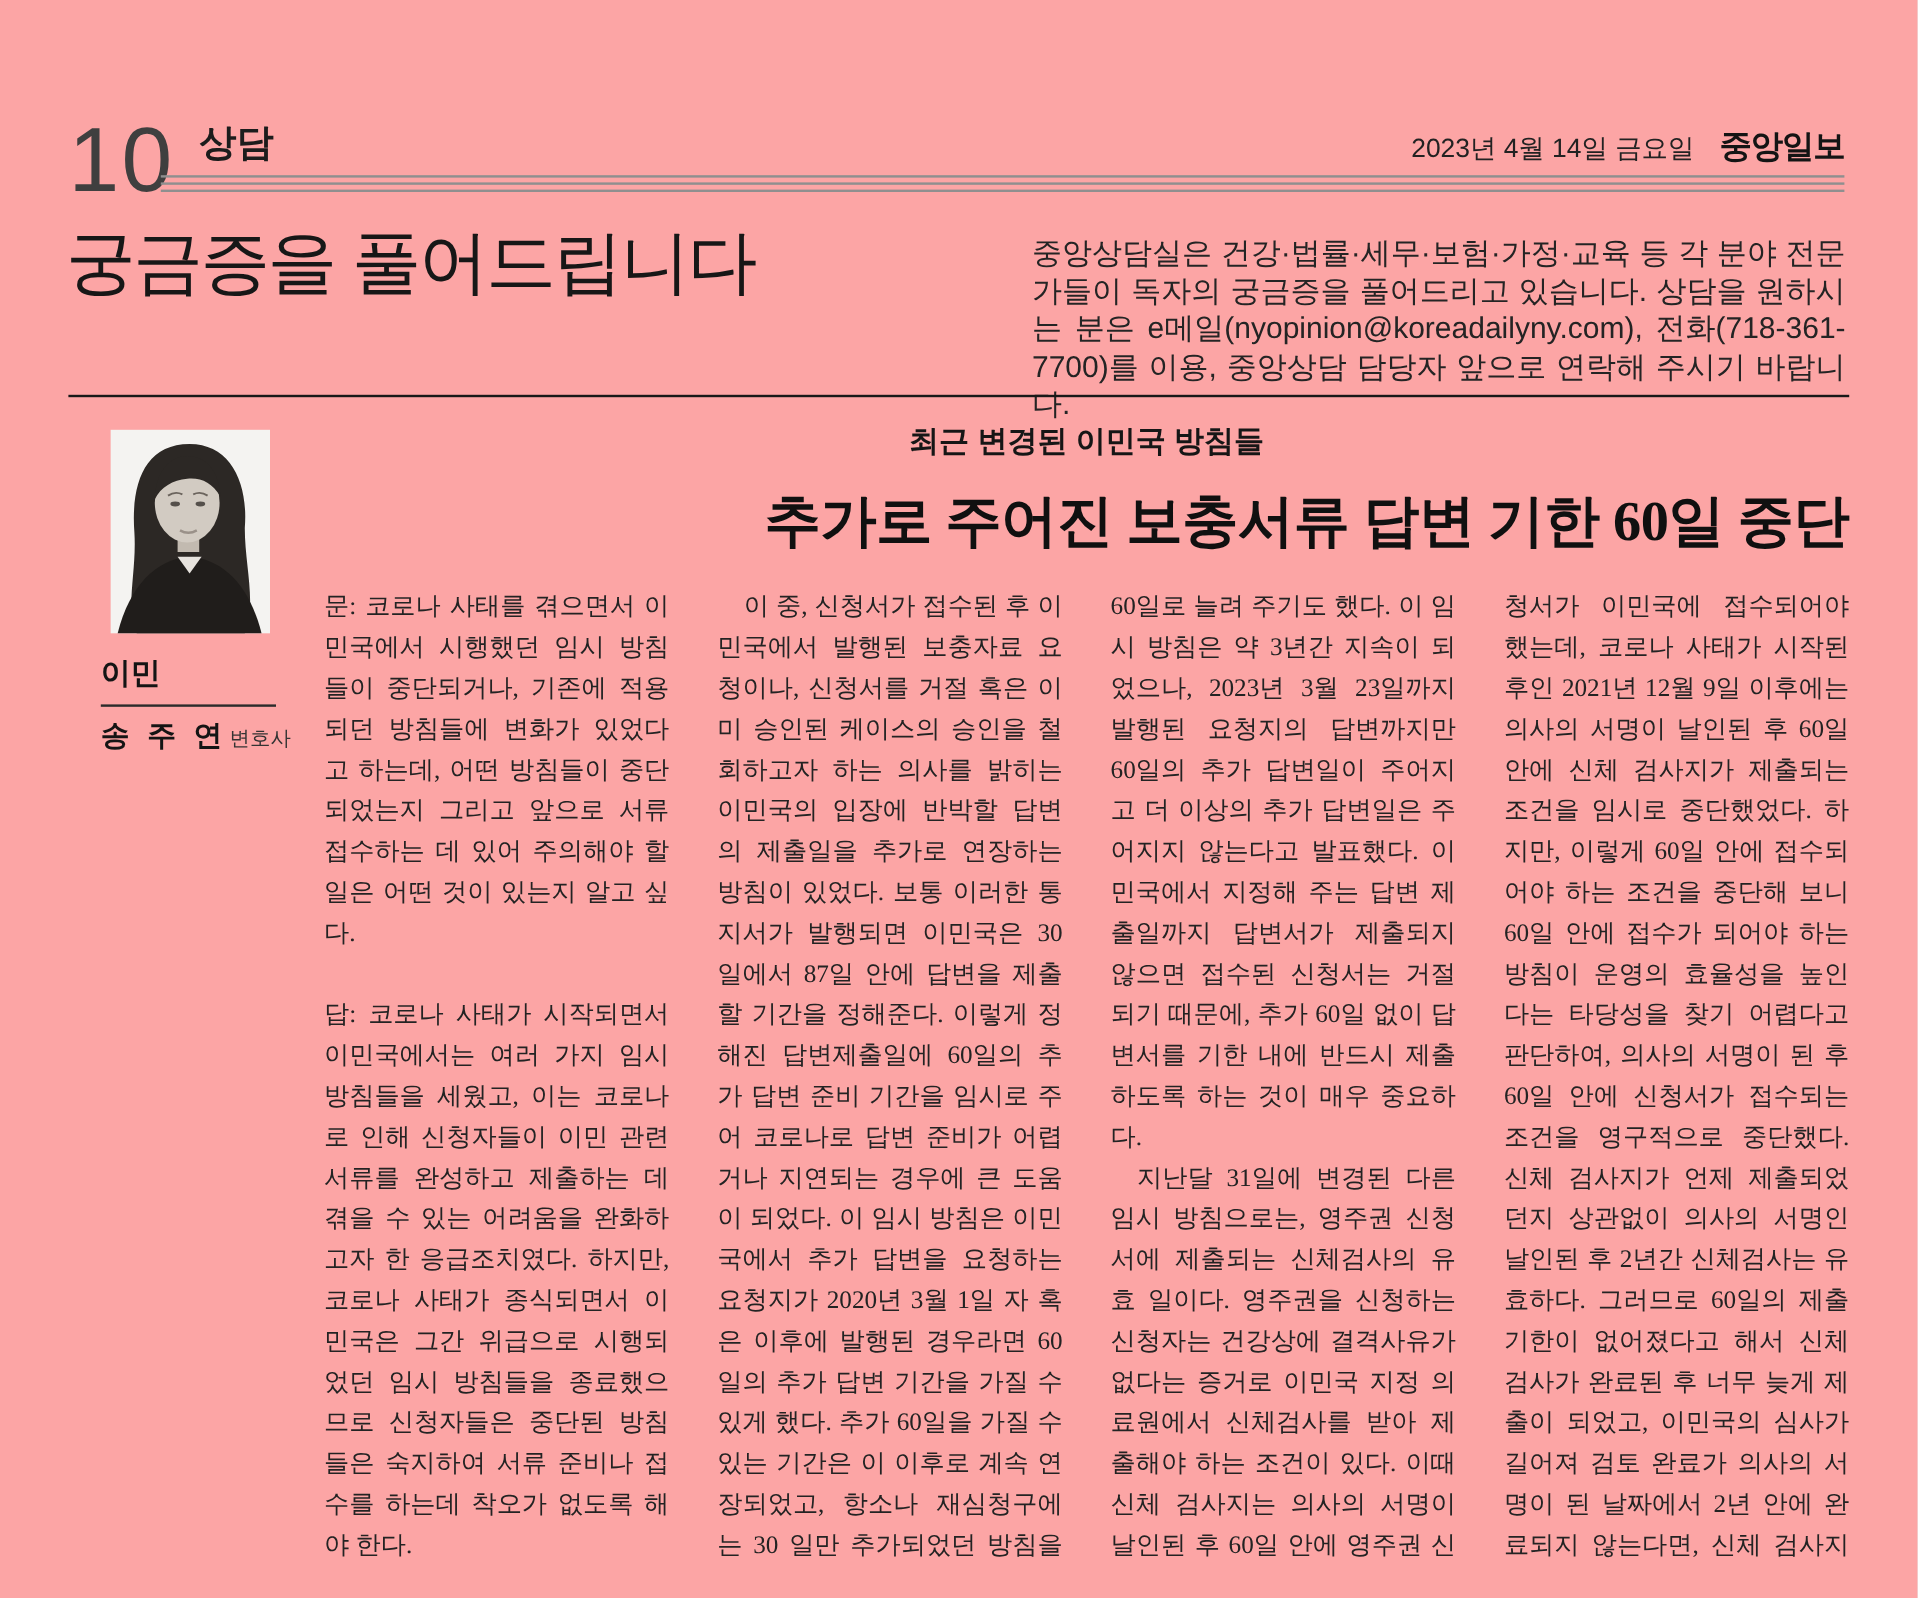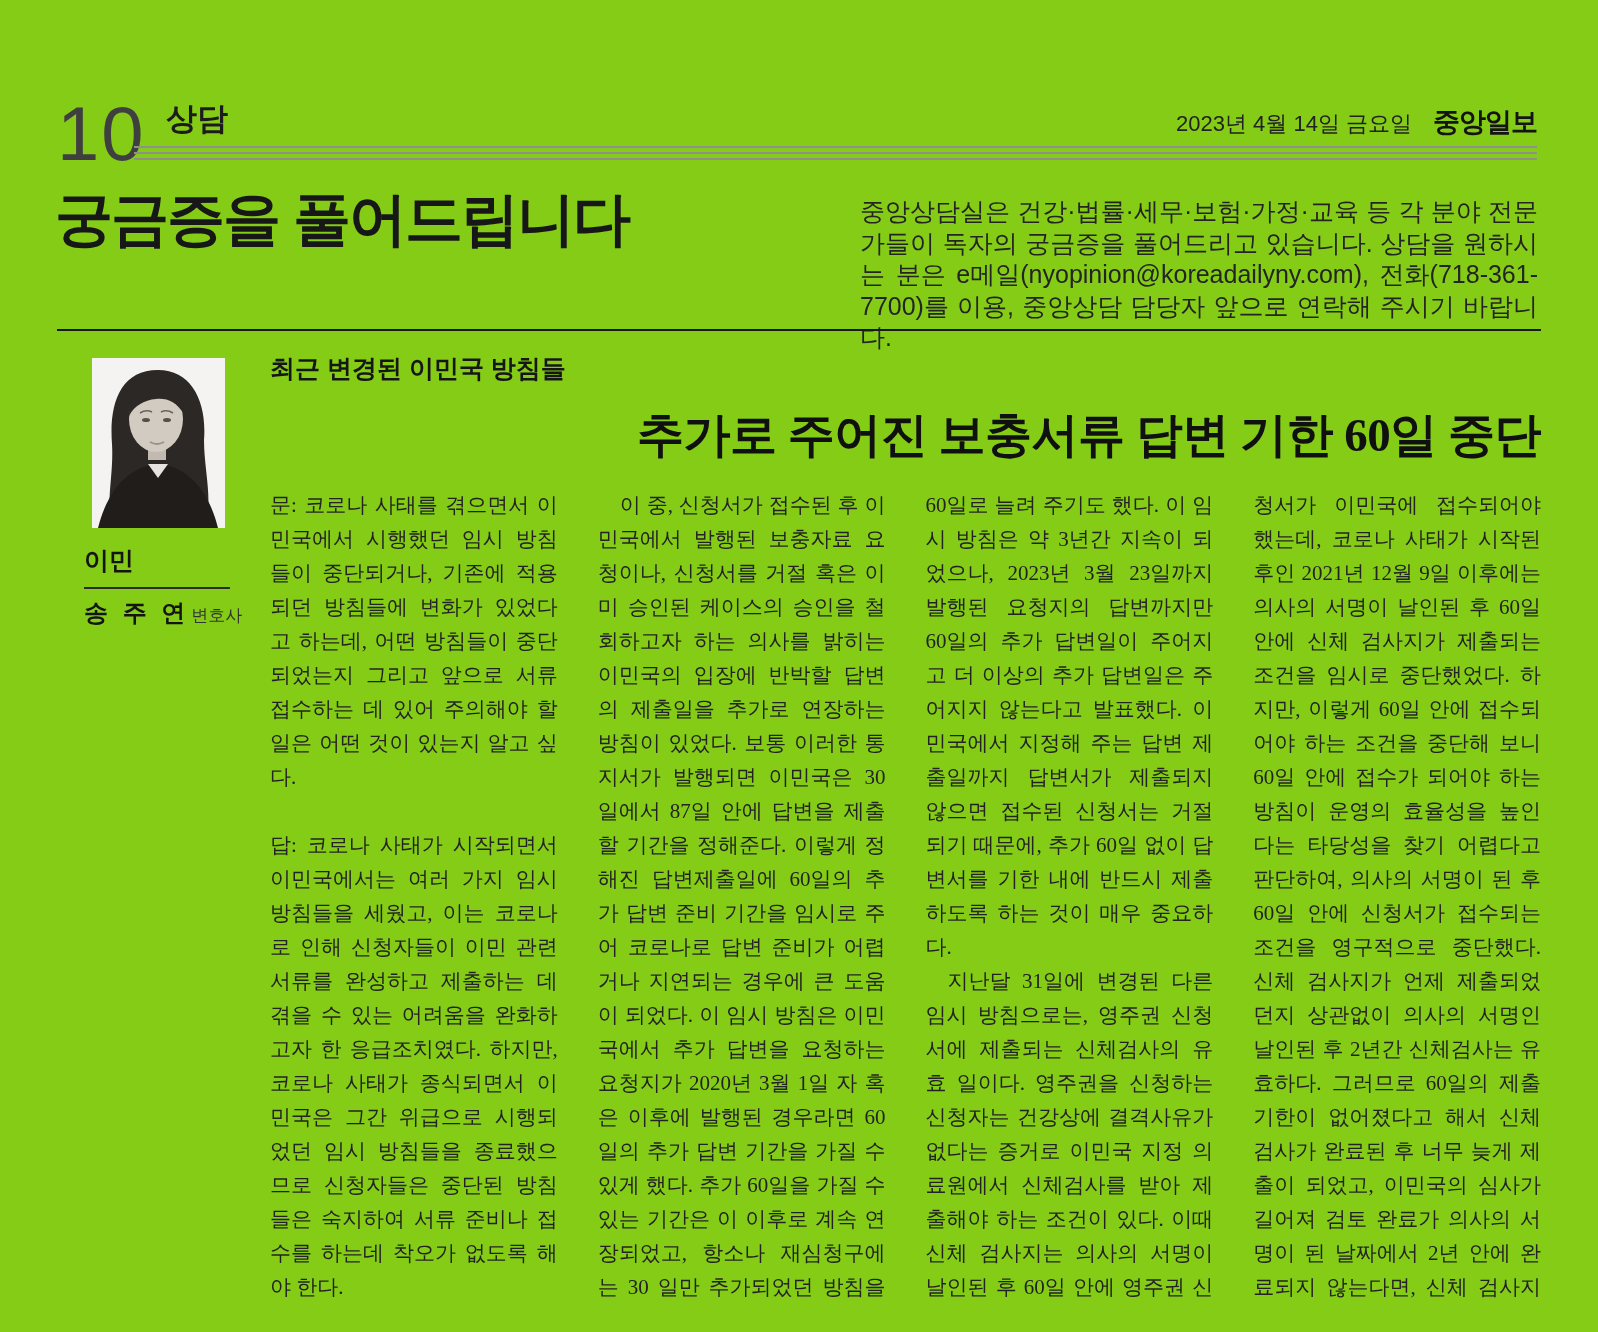--- a/index.html
+++ b/index.html
@@ -1,19 +1,19 @@
 <!DOCTYPE html>
 <html lang="ko"><head>
 <meta charset="utf-8">
 <style>
   html,body{margin:0;padding:0;background:#e9e9e9;}
   .page{
     position:relative;
     width:1598px;height:1332px;
-    background:#84cc16;
+    background:#fca5a5;
     font-family:"Liberation Sans", sans-serif;
     color:#1c1c1c;
     overflow:hidden;
   }
   
   .pagenum{
     position:absolute;left:57px;top:96px;
     font-size:76px;line-height:1;font-weight:100;
     color:#3f3f3f;letter-spacing:2px;
   }
@@ -29,21 +29,21 @@
     position:absolute;right:61px;top:104px;
     font-size:22px;color:#222;white-space:nowrap;
   }
   .dateline .logo{
     font-size:27px;font-weight:900;letter-spacing:-1px;color:#141414;
     margin-left:21px;
   }
   
   .banner-title{
     position:absolute;left:55px;top:186px;margin:0;
-    font-size:58px;line-height:1.15;font-weight:700;
+    font-size:58px;line-height:1.15;font-weight:400;
     letter-spacing:-2px;color:#171717;
   }
   .banner-info{
     position:absolute;left:860px;top:196px;width:678px;margin:0;
     font-size:25px;line-height:31.5px;text-align:justify;color:#242424;
   }
   .divider{
     position:absolute;left:57px;right:57px;top:329px;
     height:2px;background:#181818;border:0;margin:0;
   }
@@ -55,21 +55,21 @@
   .author-col{width:186px;flex:0 0 186px;margin-left:27px;}
   .author-photo{display:block;margin:6px 0 0 8px;width:133px;height:170px;}
   .author-category{
     margin-top:16px;font-size:25px;font-weight:800;color:#141414;
   }
   .author-rule{border:0;border-top:2px solid #2b2b2b;width:146px;margin:10px 0 8px 0;}
   .author-name{font-size:24px;font-weight:800;letter-spacing:4px;color:#141414;white-space:nowrap;}
   .author-title{font-size:17px;font-weight:400;letter-spacing:0;color:#333;margin-left:2px;}
   .article-main{flex:1;min-width:0;}
   .kicker{
-    font-size:25px;font-weight:700;color:#161616;line-height:32px;margin:0;
+    font-size:25px;font-weight:700;color:#161616;line-height:32px;margin:0;text-align:center;
   }
   .headline{
     margin:22px 0 0 0;
     font-family:"Liberation Serif", serif;
     font-size:47px;line-height:58px;font-weight:600;
     letter-spacing:-0.5px;color:#101010;text-align:right;
   }
   .body-cols{
     margin-top:24px;height:842px;overflow:hidden;
     column-count:4;column-gap:40px;column-fill:auto;

